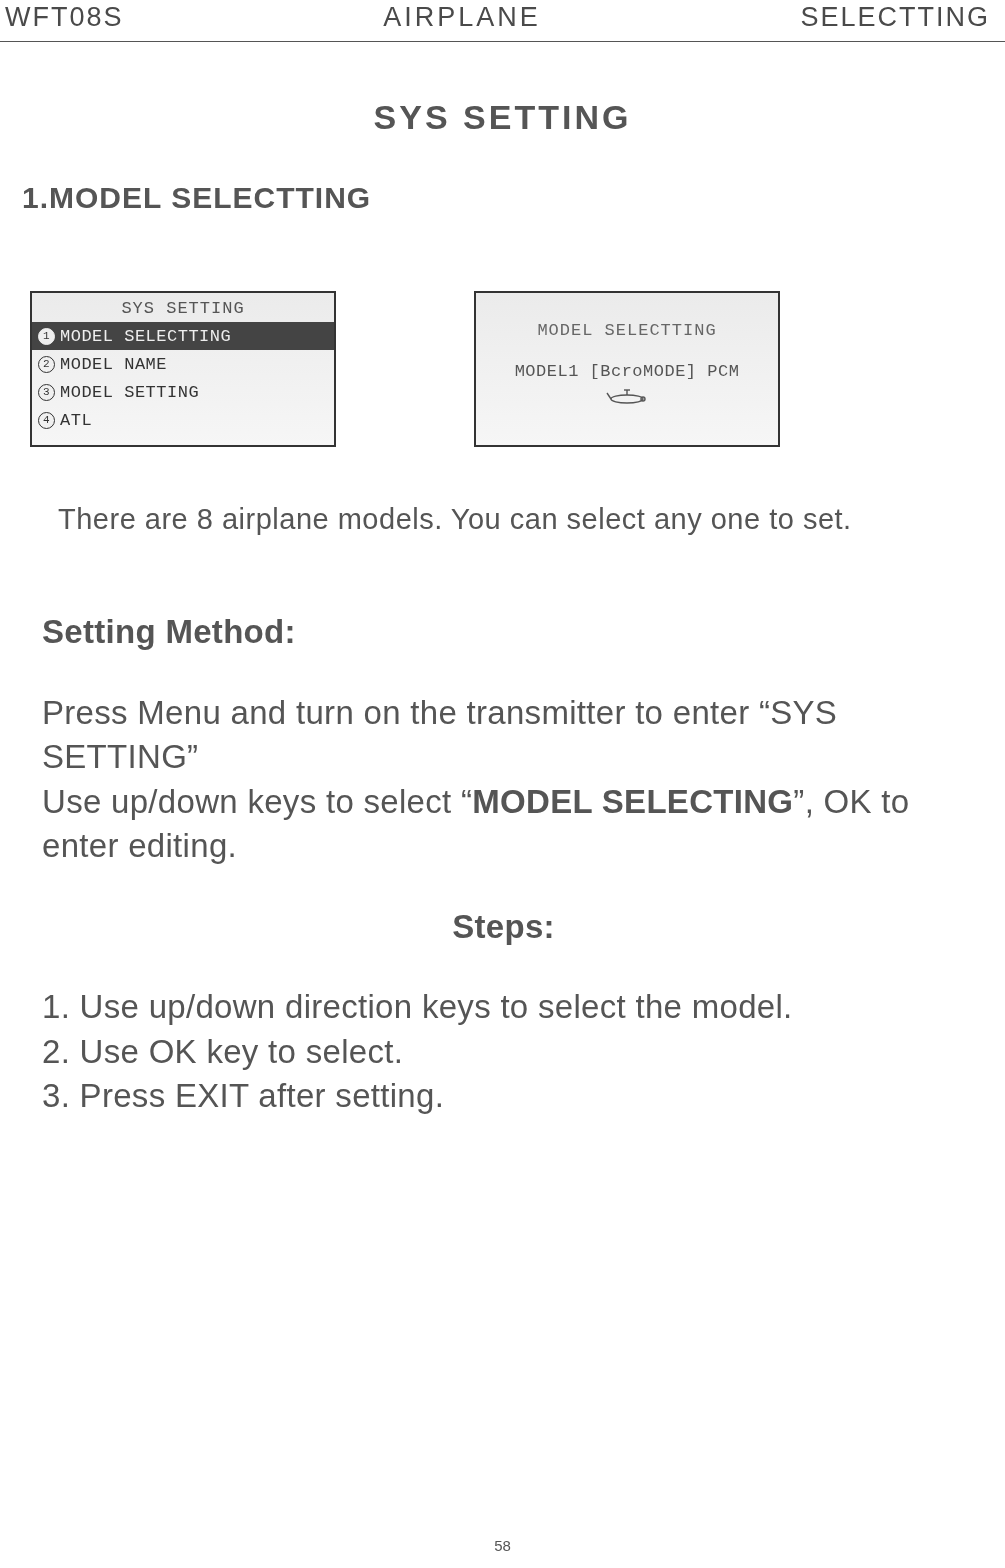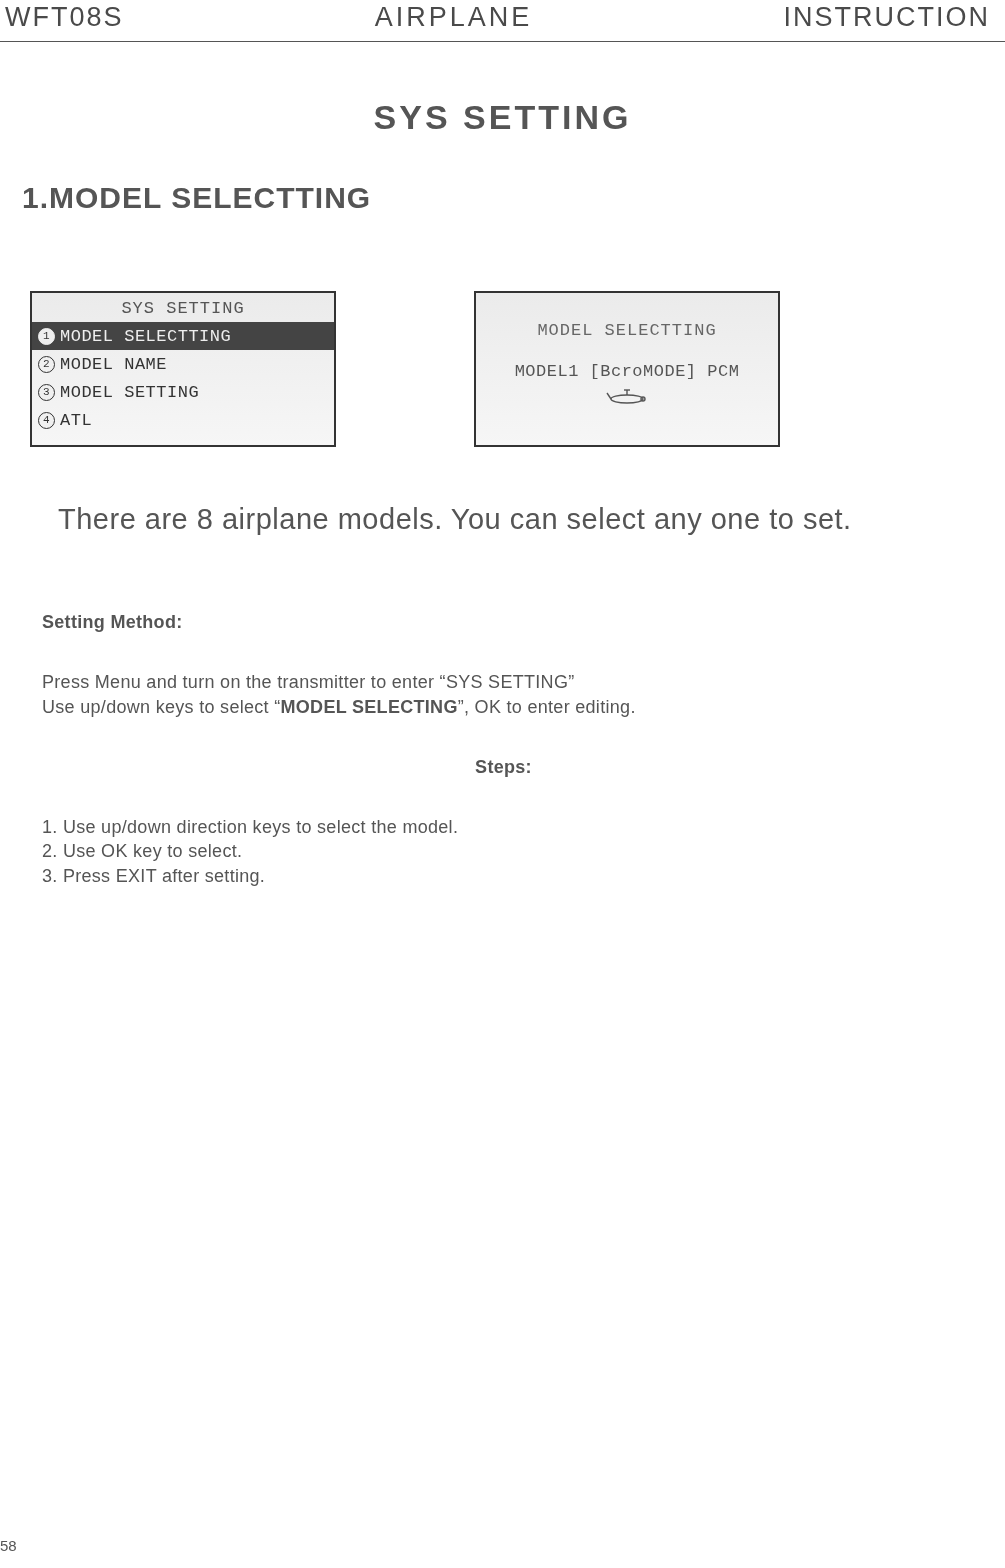--- a/index.html
+++ b/index.html
@@ -119,21 +119,21 @@
       height: 20px;
     }
     .intro {
       font-size: 29px;
       letter-spacing: 0.5px;
       margin: 56px 0 0 58px;
       color: #555;
     }
     .body-block {
       margin: 74px 40px 0 42px;
-      font-size: 18px;
+      font-size: 33px;
       color: #555;
       letter-spacing: 0.3px;
       line-height: 1.35;
     }
     .body-block .sub-heading {
       font-weight: bold;
       margin-bottom: 36px;
     }
     .body-block .steps-heading {
       font-weight: bold;
@@ -143,32 +143,32 @@
     .body-block p {
       margin: 0;
     }
     .bold-inline {
       font-weight: bold;
     }
     .page-number {
       position: absolute;
       bottom: 14px;
       width: 100%;
-      text-align: left;
+      text-align: center;
       font-size: 15px;
       color: #555;
     }
   </style>
 </head>
 <body>
 
 <div class="header">
   <span>WFT08S</span>
   <span class="center">AIRPLANE</span>
-  <span>INSTRUCTION</span>
+  <span>SELECTTING</span>
 </div>
 
 <div class="page-title">SYS  SETTING</div>
 
 <div class="section-title">1.MODEL SELECTTING</div>
 
 <div class="screens">
 
   <div class="screen">
     <div class="screen1-title">SYS SETTING</div>

